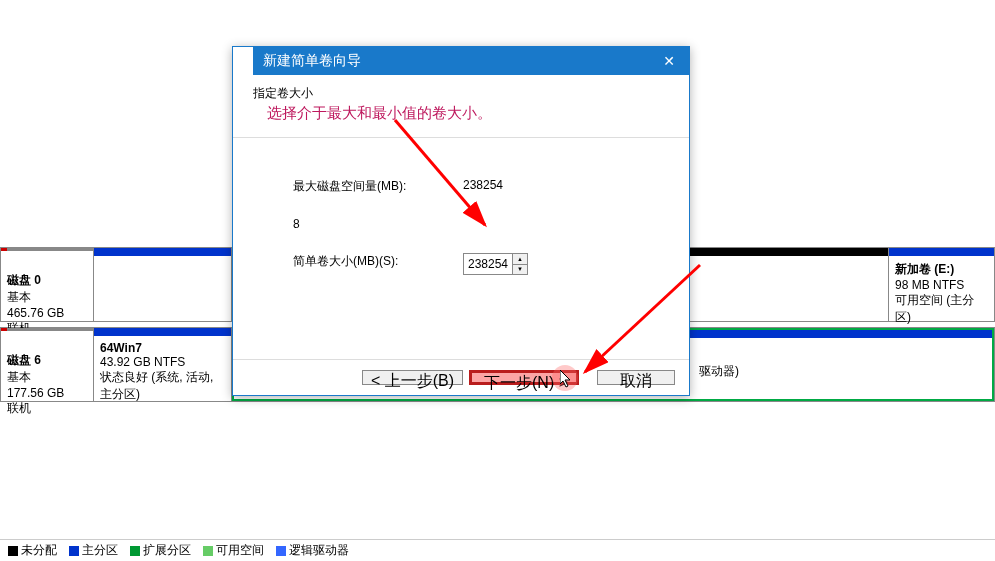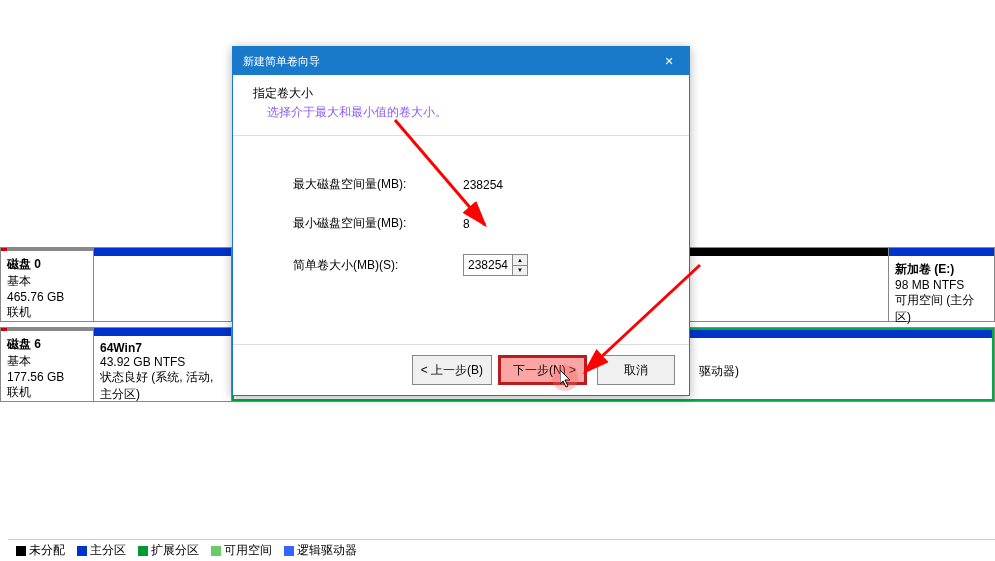--- a/index.html
+++ b/index.html
@@ -26,21 +26,21 @@
       display: flex;
       border: 1px solid #888;
       margin-bottom: 5px;
       height: 75px;
       background: #fff;
     }
     
     .disk-label {
       width: 93px;
       border-right: 1px solid #888;
-      padding: 4px 6px;
+      padding: 20px 6px;
       background: #fff;
       position: relative;
     }
     
     .disk-label .disk-icon-bar {
       position: absolute;
       top: 0; left: 0; right: 0;
       height: 3px;
       background: linear-gradient(to right, #c00 0 6px, #888 6px 100%);
     }
@@ -63,21 +63,21 @@
     .partition-content { margin-top: 9px; }
     .partition .ptitle { font-weight: bold; }
     
     .bar-black { background: #000; }
     .bar-blue { background: #0033cc; }
     
     
     .legend {
       position: absolute;
       bottom: 0;
-      left: 8px;
+      left: 0;
       right: 0;
       height: 22px;
       border-top: 1px solid #ccc;
       display: flex;
       align-items: center;
       padding: 0 8px;
       gap: 4px;
       background: #fff;
     }
     
@@ -107,22 +107,23 @@
       z-index: 100;
     }
     
     .dialog-title {
       background: #1979ca;
       color: #fff;
       height: 28px;
       display: flex;
       align-items: center;
       padding: 0 10px;
-      font-size: 11px;
+      font-size: 14px;
       position: relative;
+      margin-left: 20px;
     }
     
     .dialog-close {
       position: absolute;
       right: 0;
       top: 0;
       width: 40px;
       height: 28px;
       display: flex;
       align-items: center;
@@ -130,29 +131,28 @@
       color: #fff;
       cursor: pointer;
     }
     
     .dialog-header {
       padding: 10px 28px 14px 20px;
       border-bottom: 1px solid #ddd;
     }
     
     .dialog-header .h1 { font-weight: normal; font-size: 12px; }
-    .dialog-header .h2 { font-size: 12px; color: #8b5cf6; margin-left: 14px; margin-top: 2px; font-family: Liberation Mono, monospace; }
+    .dialog-header .h2 { font-size: 15px; color: #be185d; margin-left: 14px; margin-top: 2px; font-family: Liberation Mono, monospace; }
     
     .dialog-body {
       padding: 40px 30px 10px 60px;
     }
     
     .form-row {
       display: flex;
-      align-items: center;
       margin-bottom: 22px;
       font-size: 12px;
     }
     
     .form-row .label { width: 170px; }
     .form-row .value { width: 100px; }
     
     .spinner {
       display: flex;
       align-items: stretch;
@@ -193,24 +193,24 @@
       right: 0;
       padding: 10px 14px;
       display: flex;
       justify-content: flex-end;
       gap: 6px;
       border-top: 1px solid #ddd;
     }
     
     .btn {
       min-width: 78px;
-      height: 30px;
+      height: 15px;
       border: 1px solid #888;
       background: #f0f0f0;
-      font-size: 12px;
+      font-size: 16px;
       cursor: pointer;
       padding: 0 8px;
     }
     
     .btn.highlight {
       border: 3px solid #b91c1c;
       background: #fca5a5;
       padding-left: 12px;
     }
     
@@ -326,38 +326,37 @@
   <div class="dialog-header">
     <div class="h1">指定卷大小</div>
     <div class="h2">选择介于最大和最小值的卷大小。</div>
   </div>
   <div class="dialog-body">
     <div class="form-row">
       <div class="label">最大磁盘空间量(MB):</div>
       <div class="value">238254</div>
     </div>
     <div class="form-row">
-      <div class="label">最小磁盘空间量(MB):</div>
       <div class="value">8</div>
     </div>
     <div class="form-row">
       <div class="label">简单卷大小(MB)(S):</div>
       <div class="spinner">
         <input type="text" value="238254" style="">
         <div class="spinner-buttons">
           <div class="spinner-btn">▲</div>
           <div class="spinner-btn">▼</div>
         </div>
       </div>
     </div>
   </div>
   <div class="dialog-footer">
     <button class="btn">&lt; 上一步(B)</button>
     <button class="btn highlight">下一步(N) &gt;</button>
-    <button class="btn" style="margin-left:4px">取消</button>
+    <button class="btn" style="margin-left:12px">取消</button>
   </div>
 </div>
 
 <svg class="arrow" style="left:390px; top:115px;" width="120" height="130">
   <defs>
     <marker id="ah1" markerWidth="10" markerHeight="10" refX="8" refY="3" orient="auto">
       <path d="M0,0 L0,6 L9,3 z" fill="#ff0000"></path>
     </marker>
   </defs>
   <line x1="5" y1="5" x2="95" y2="110" stroke="#ff0000" stroke-width="3" marker-end="url(#ah1)"></line>

